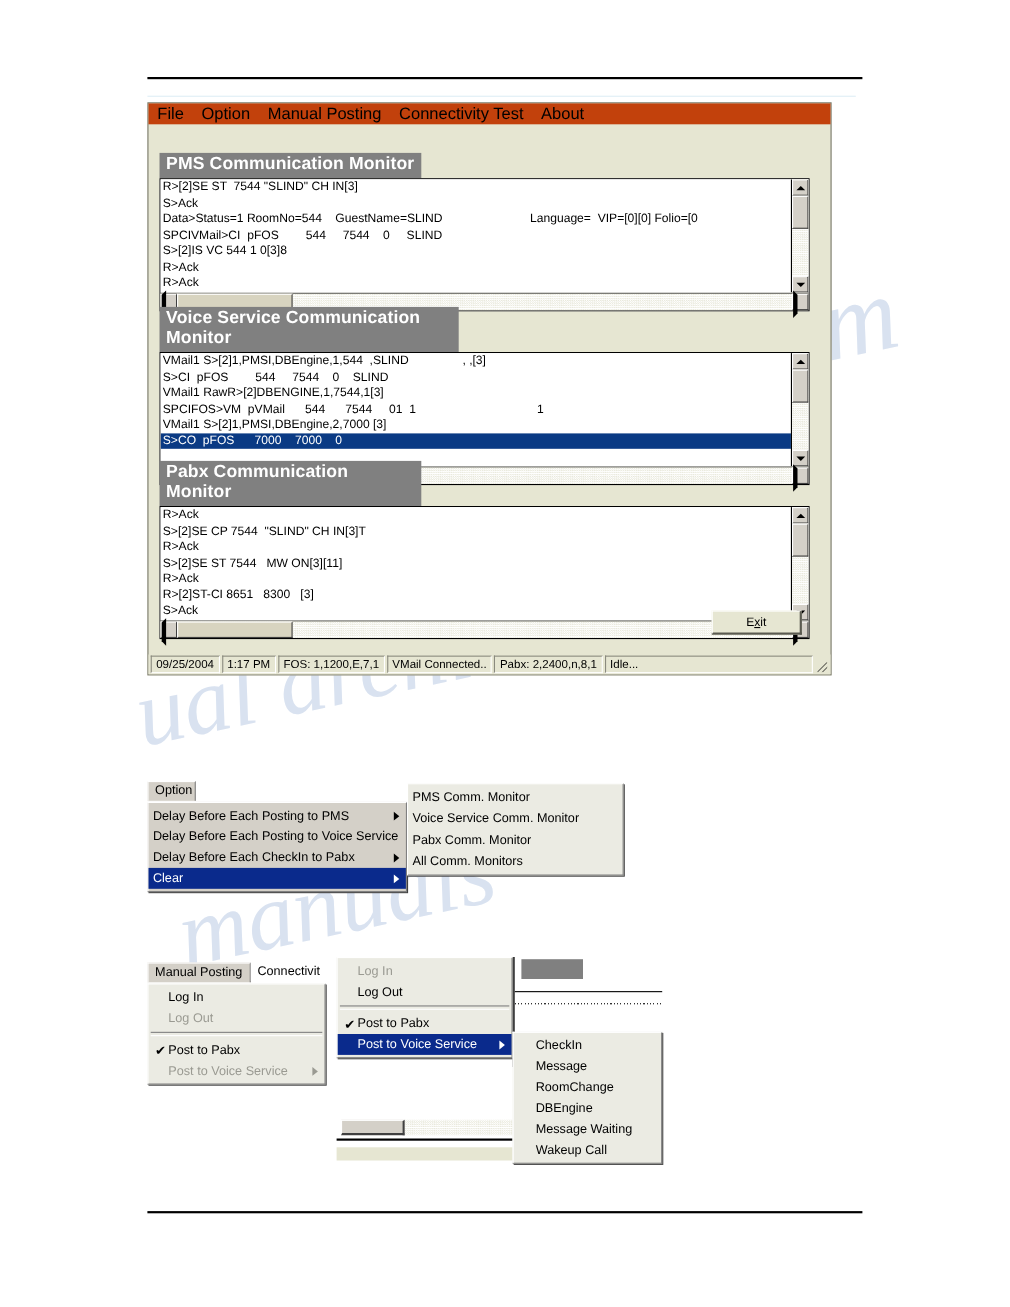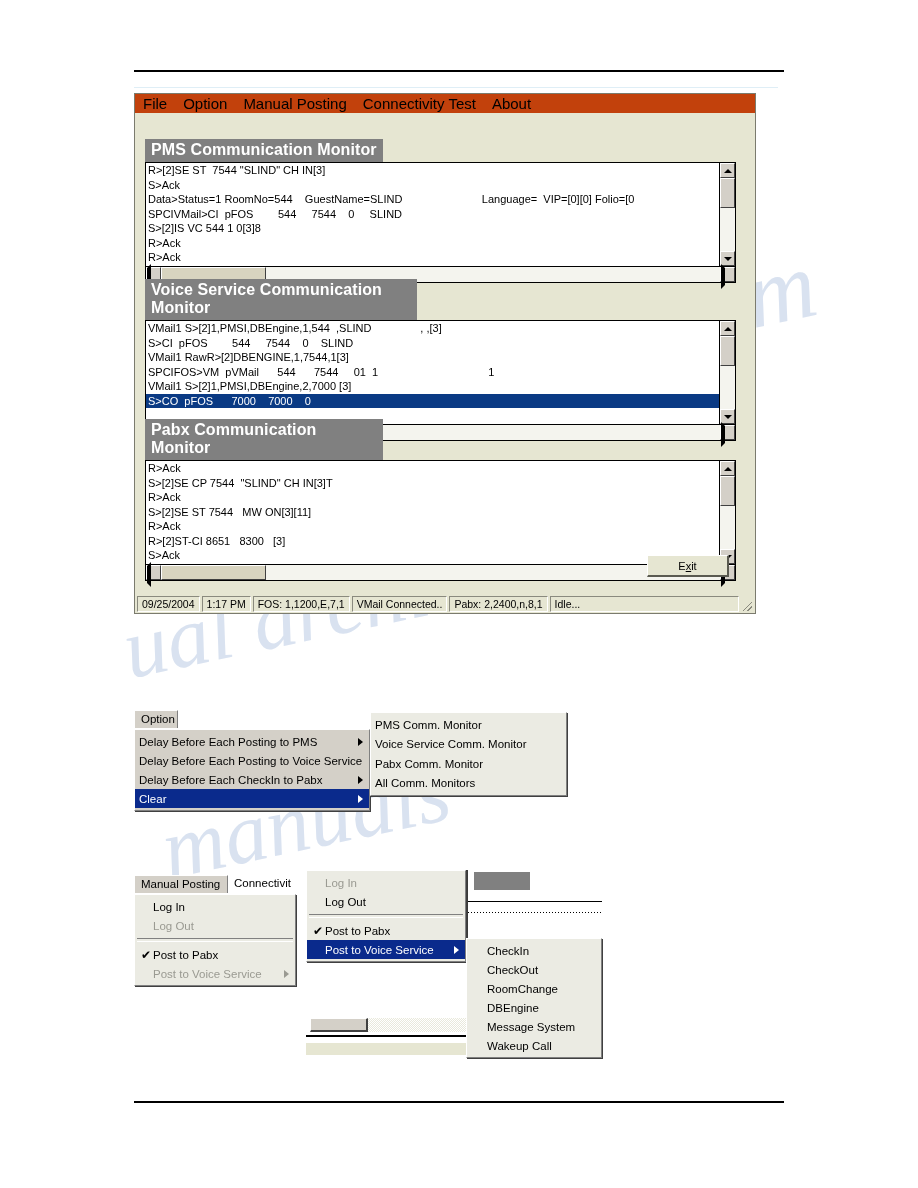--- a/index.html
+++ b/index.html
@@ -630,27 +630,27 @@
 <div class="frag" style="left:310px; top:1018px; width:58px; height:14px; background:#d4d0c8; border-top:1px solid #ffffff; border-left:1px solid #ffffff; border-right:2px solid #404040; border-bottom:2px solid #404040;"></div>
 <div class="frag" style="left:368px; top:1018px; width:98px; height:14px; background:repeating-conic-gradient(#e9e9dc 0% 25%,#ffffff 0% 50%) 50%/2px 2px;"></div>
 <div class="frag" style="left:306px; top:1035px; width:160px; height:2px; background:#000000;"></div>
 <div class="frag" style="left:306px; top:1043px; width:160px; height:12px; background:#e6e6d2; overflow:hidden;"></div>
 
 <div class="menu-panel" style="left:466px; top:938px; width:136px; background:#ebebe3;">
   <div class="menu-item">
     <span class="lbl" style="padding-left:16px;">CheckIn</span>
   </div>
   <div class="menu-item">
-    <span class="lbl" style="padding-left:16px;">CheckOut</span>
+    <span class="lbl" style="padding-left:16px;">Message</span>
   </div>
   <div class="menu-item">
     <span class="lbl" style="padding-left:16px;">RoomChange</span>
   </div>
   <div class="menu-item">
     <span class="lbl" style="padding-left:16px;">DBEngine</span>
   </div>
   <div class="menu-item">
-    <span class="lbl" style="padding-left:16px;">Message System</span>
+    <span class="lbl" style="padding-left:16px;">Message Waiting</span>
   </div>
   <div class="menu-item">
     <span class="lbl" style="padding-left:16px;">Wakeup Call</span>
   </div>
 </div>
 
 </body></html>

